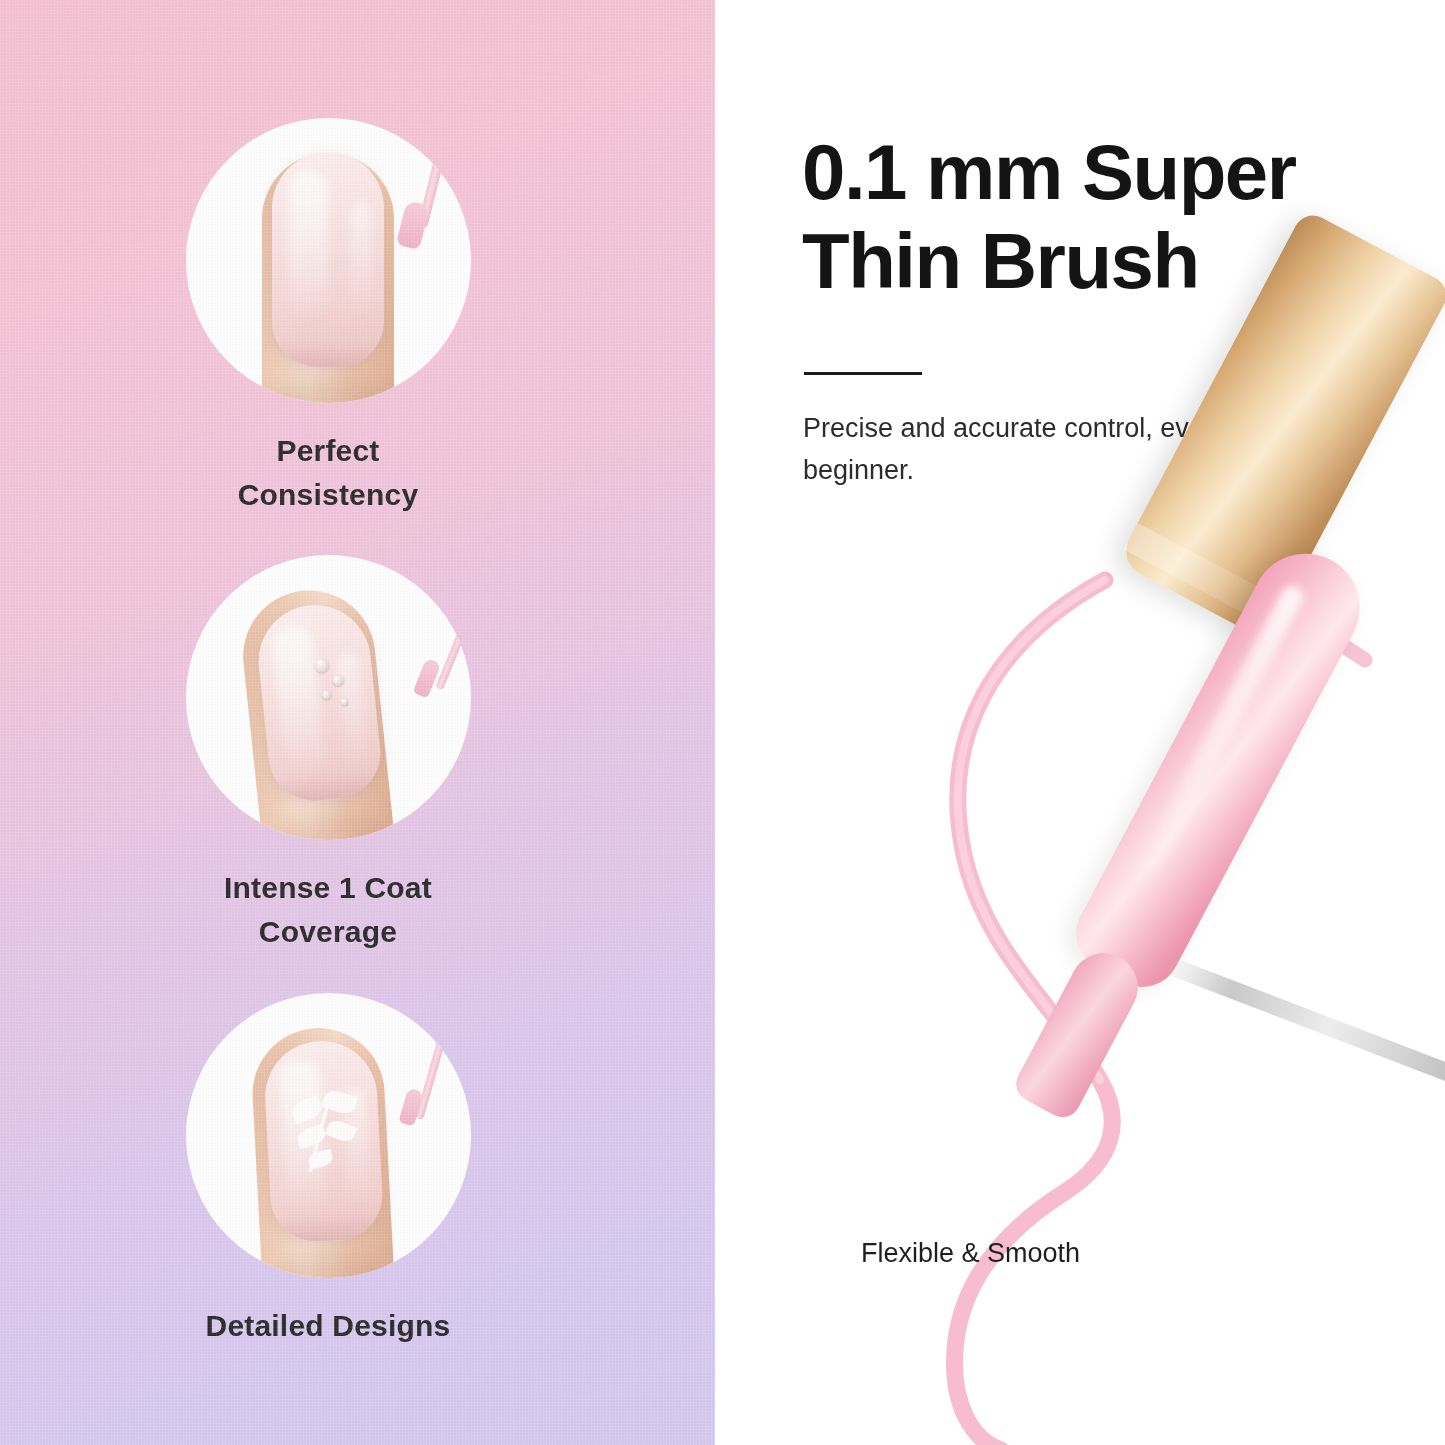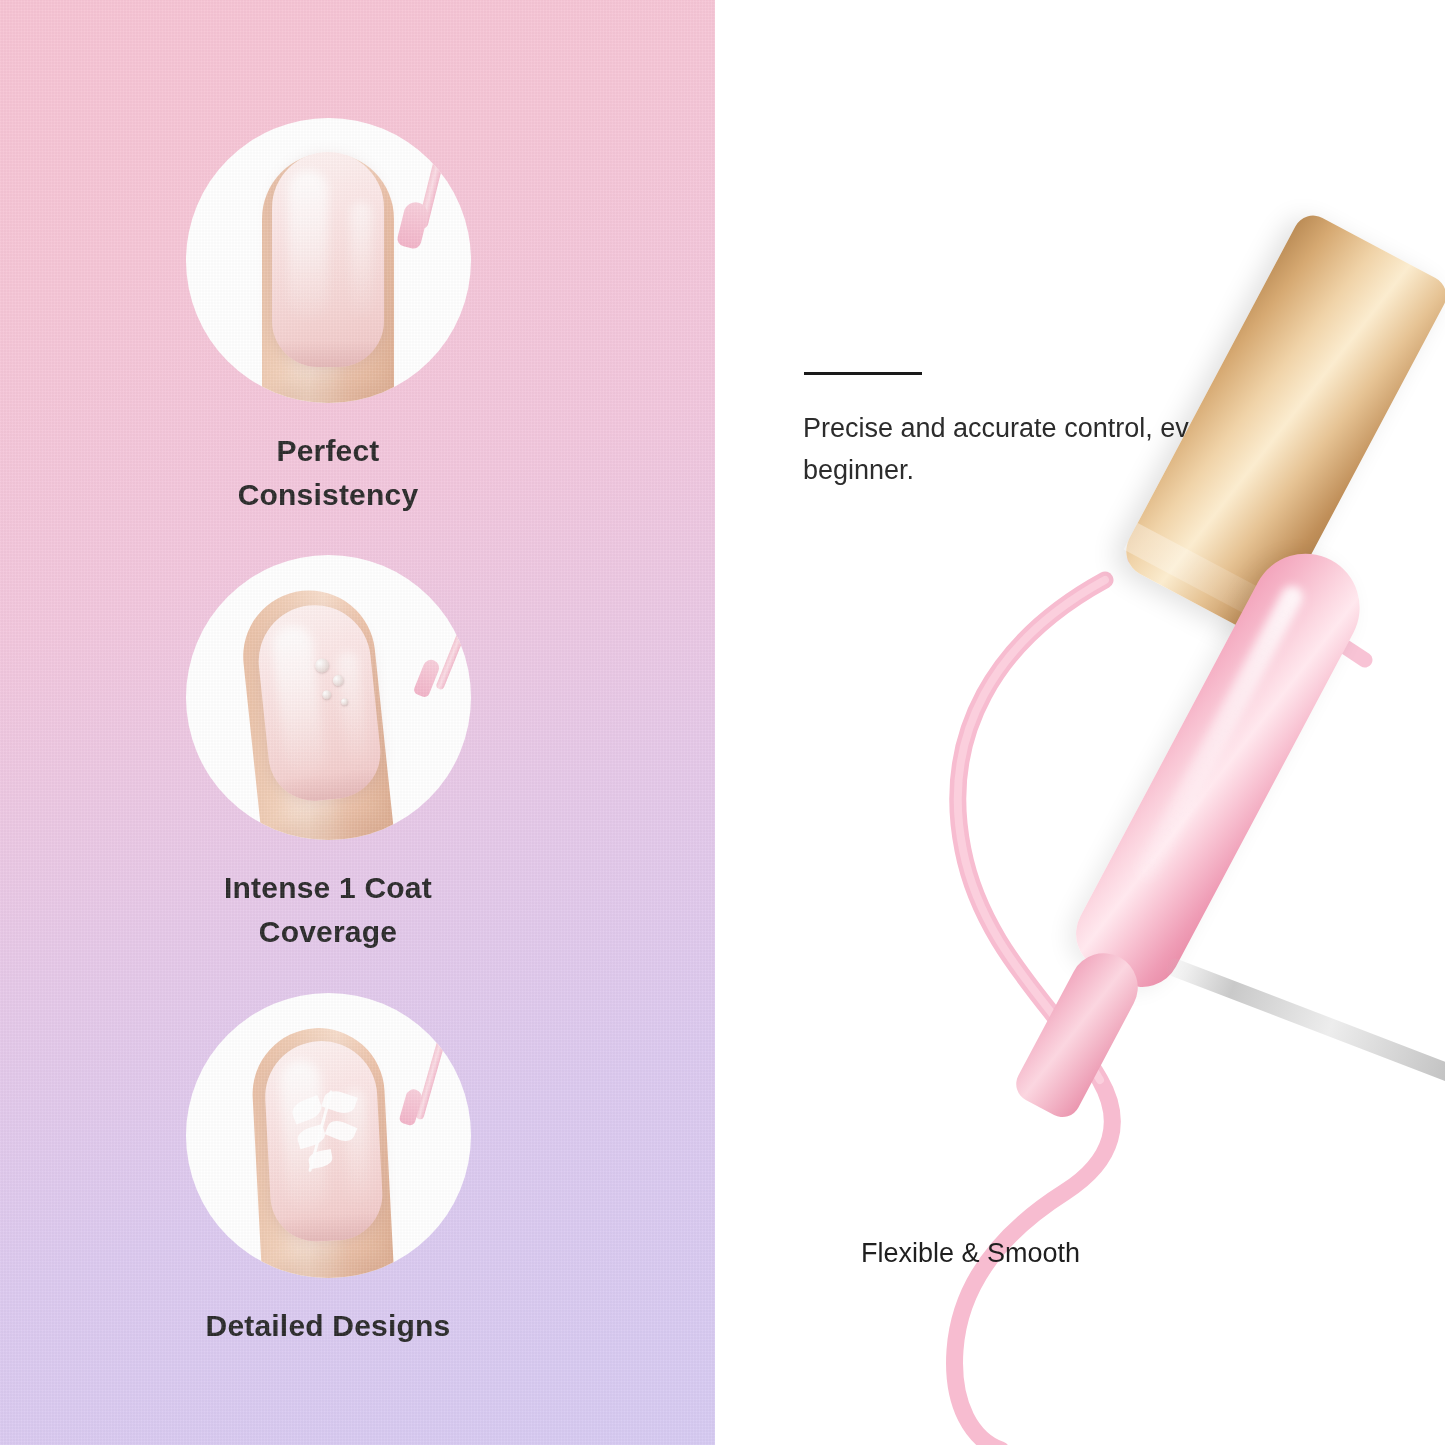--- a/index.html
+++ b/index.html
@@ -411,20 +411,21 @@
           <div class="brush-tip" style="right:52px; top:96px; width:16px; height:36px; transform:rotate(16deg);"></div>
         </div>
       </div>
       <div class="feature-caption" style="white-space:pre-line;">Detailed Designs</div>
     </div>
 
   </div>
 
   <div class="right-panel">
 
+    <div class="headline">0.1 mm Super Thin Brush</div>
     <div class="rule"></div>
     <div class="subtext">Precise and accurate control, even you're a beginner.</div>
 
     <svg class="stroke-svg" viewBox="0 0 760 930">
       <path d="M 400 60
                C 290 120, 235 215, 258 330
                C 278 432, 356 492, 395 560
                C 418 600, 410 640, 360 672
                C 300 710, 255 760, 250 830
                C 246 886, 268 920, 296 930" fill="none" stroke="#f7bcd0" stroke-width="17" stroke-linecap="round"></path>

